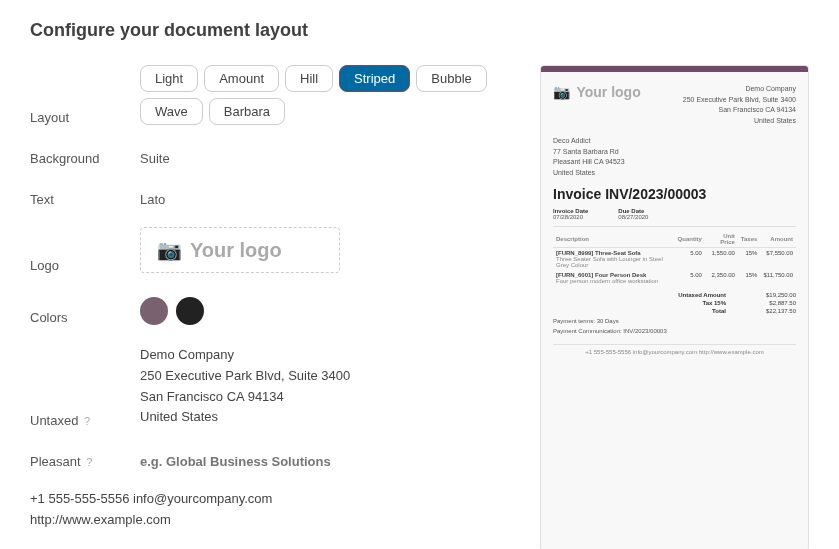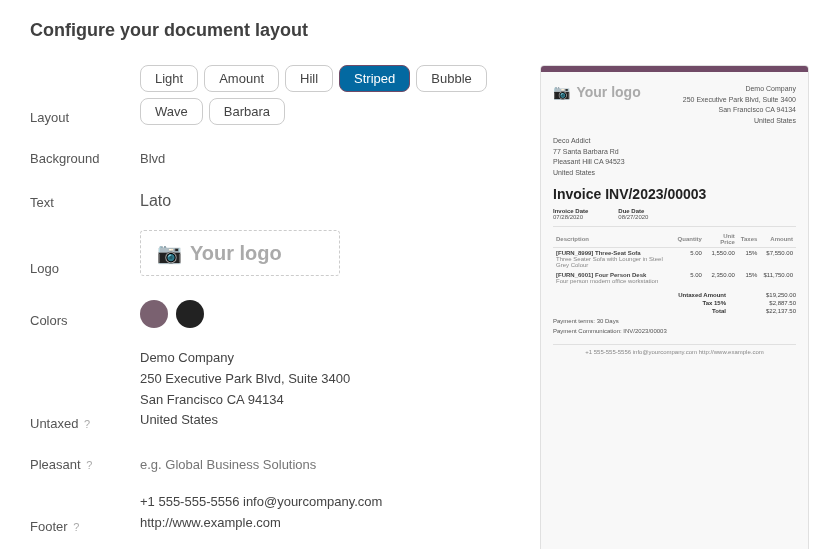--- a/index.html
+++ b/index.html
@@ -31,21 +31,21 @@
     .layout-btn.active {
       background: #0369a1;
       color: #fff;
       border-color: #714b67;
     }
     
     
     .bg-value { font-size: 13px; color: #555; padding-top: 6px; }
     
     
-    .text-value { font-size: 16px; color: #555; padding-top: 6px; }
+    .text-value { font-size: 13px; color: #555; padding-top: 6px; }
     
     
     .logo-area {
       display: flex;
       align-items: center;
       gap: 8px;
       border: 1px dashed #ccc;
       border-radius: 4px;
       padding: 10px 16px;
       width: 200px;
@@ -127,21 +127,21 @@
             <button class="layout-btn">Bubble</button>
             <button class="layout-btn">Wave</button>
             <button class="layout-btn">Barbara</button>
           </div>
         </div>
       </div>
 
       <div class="row">
         <div class="row-label">Background</div>
         <div class="row-content">
-          <div class="bg-value">Blvd</div>
+          <div class="bg-value">Suite</div>
         </div>
       </div>
 
       <div class="row">
         <div class="row-label">Text</div>
         <div class="row-content">
           <div class="text-value">Lato</div>
         </div>
       </div>
 
@@ -179,29 +179,25 @@
           </div>
         </div>
       </div>
 
       <div class="row">
         <div class="row-label">
           <span>Pleasant</span>
           <span class="help">?</span>
         </div>
         <div class="row-content">
-          <input type="text" class="tagline-placeholder" style="border: none; outline: none; font-size: 13px; color: rgb(187, 187, 187); width: 100%; background: transparent;" placeholder="e.g. Global Business Solutions">
-        </div>
-      </div>
-
-      <div class="row">
-        <div class="row-label">
-          <span>Footer</span>
-          <span class="help">?</span>
-        </div>
+          <input type="text" class="tagline-placeholder" style="border: none; outline: none; font-size: 13px; color: rgb(187, 187, 187); width: 100%; background: transparent; font-weight: bold;" placeholder="e.g. Global Business Solutions">
+        </div>
+      </div>
+
+      <div class="row">
         <div class="row-content">
           <div class="footer-text">
             <div>+1 555-555-5556 info@yourcompany.com</div>
             <div>http://www.example.com</div>
           </div>
         </div>
       </div>
 
     </div>
 

